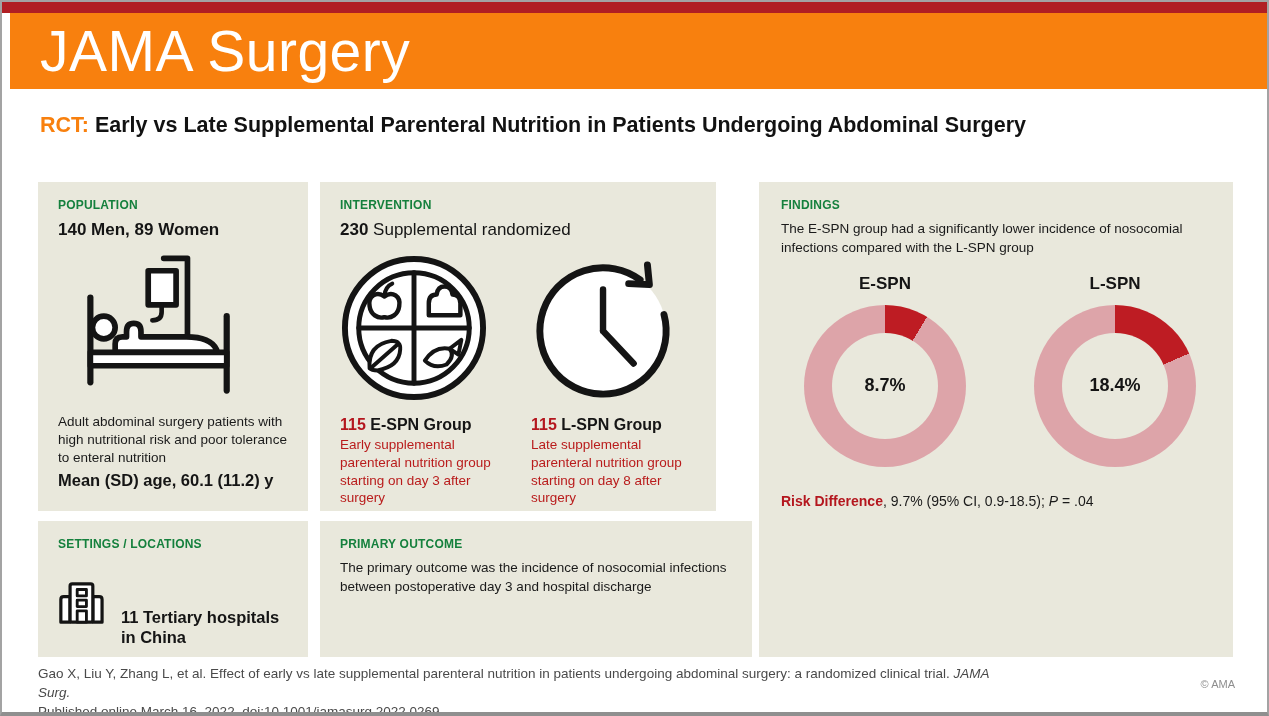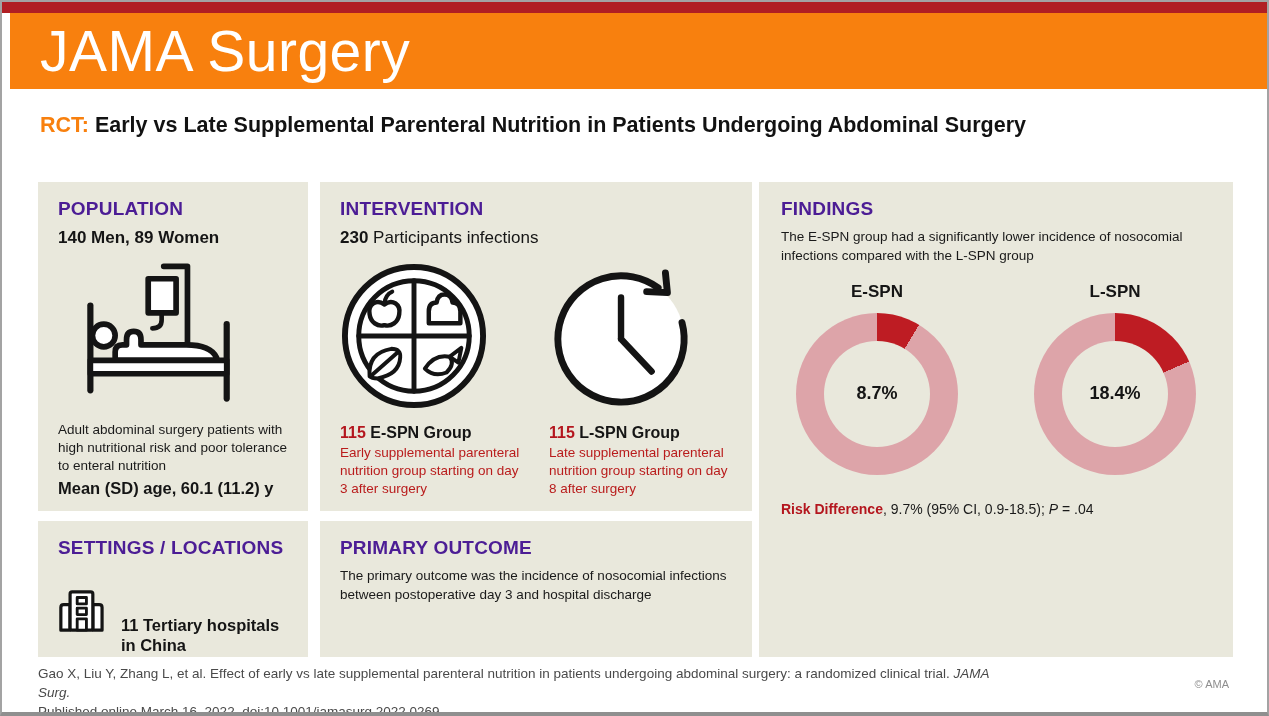--- a/index.html
+++ b/index.html
@@ -8,49 +8,49 @@
     font-family:"Liberation Sans",sans-serif;color:#151515;overflow:hidden;}
   .top-strip{position:absolute;top:0;left:0;right:0;height:11px;background:#b01e23;}
   .masthead{position:absolute;top:11px;left:8px;right:0;height:76px;background:#f8800e;
     display:flex;align-items:center;padding-left:30px;box-sizing:border-box;}
   .masthead-title{color:#fff;font-size:57px;letter-spacing:.5px;font-weight:400;}
   .headline{position:absolute;left:38px;top:111px;width:1200px;font-size:21.5px;font-weight:700;color:#121212;}
   .headline .tag{color:#f8800e;}
   .panel{position:absolute;background:#e9e8dc;box-sizing:border-box;padding:16px 20px;}
   #population{left:36px;top:180px;width:270px;height:329px;}
   #settings{left:36px;top:519px;width:270px;height:136px;}
-  #intervention{left:318px;top:180px;width:432px;height:329px;}
+  #intervention{left:318px;top:180px;width:396px;height:329px;}
   #outcome{left:318px;top:519px;width:432px;height:136px;}
   #findings{left:757px;top:180px;width:474px;height:475px;padding:16px 22px;}
-  .panel-heading{color:#4c1d95;font-size:19px;font-weight:700;letter-spacing:.2px;margin:0 0 8px 0;}
+  .panel-heading{color:#15803d;font-size:12px;font-weight:700;letter-spacing:.2px;margin:0 0 8px 0;}
   .demographics{font-size:17px;font-weight:700;margin:0 0 2px 0;}
   .icon-bed{display:block;margin:8px auto 8px auto;}
   .pop-desc{font-size:13.5px;line-height:1.34;margin:0;color:#1a1a1a;}
   .pop-age{font-size:16.5px;font-weight:700;margin:4px 0 0 0;}
   .settings-row{display:flex;align-items:center;gap:16px;margin-top:8px;}
   .settings-text{font-size:16.5px;font-weight:700;line-height:1.22;margin-top:48px;}
   .subtitle{font-size:17px;margin:0;}
   .subtitle b{font-weight:700;}
   .groups{display:flex;gap:26px;margin-top:14px;}
   .group{flex:1;min-width:0;}
   .group-title{font-size:16px;font-weight:700;margin:10px 0 2px 0;}
   .group-title .red{color:#b4161e;}
   .group-desc{font-size:13.5px;line-height:1.32;margin:0;color:#b91c1c;}
   .outcome-desc{font-size:13.5px;line-height:1.4;margin:2px 0 0 0;max-width:392px;color:#1a1a1a;}
   .findings-summary{font-size:13.5px;line-height:1.4;margin:0;max-width:424px;color:#1a1a1a;}
-  .donut-row{display:flex;justify-content:space-between;gap:38px;margin-top:16px;}
+  .donut-row{display:flex;justify-content:flex-end;gap:38px;margin-top:16px;}
   .donut-group{width:192px;text-align:center;}
   .donut-label{font-size:17px;font-weight:700;margin-bottom:11px;}
   .donut{position:relative;width:162px;height:162px;border-radius:50%;margin:0 auto;}
   .donut-hole{position:absolute;inset:28px;border-radius:50%;background:#e9e8dc;
     display:flex;align-items:center;justify-content:center;font-size:18px;font-weight:700;}
   .risk-line{margin-top:26px;font-size:14px;color:#1a1a1a;}
   .risk-line .risk-label{color:#b4161e;font-weight:700;}
   .footer{position:absolute;left:36px;top:662px;font-size:13.5px;color:#4a4a4a;line-height:1.42;width:960px;}
-  .copyright{position:absolute;right:38px;top:676px;font-size:11px;color:#8e8e8e;}
+  .copyright{position:absolute;right:32px;top:676px;font-size:11px;color:#8e8e8e;}
   svg .ln{stroke:#141414;fill:none;stroke-linecap:round;stroke-linejoin:round;}
   svg .fw{stroke:#141414;fill:#fff;stroke-linejoin:round;}
 </style>
 </head>
 <body>
 
 <div class="page">
 
   <div class="top-strip" style="background: rgb(176, 30, 35);"></div>
 
@@ -89,21 +89,21 @@
         <rect class="fw" stroke-width="4" x="27" y="11" width="13" height="9"></rect>
         <rect class="fw" stroke-width="4" x="27" y="26" width="13" height="9"></rect>
         <rect class="fw" stroke-width="4" x="27" y="41" width="13" height="16"></rect>
       </svg>
       <div class="settings-text">11 Tertiary hospitals in China</div>
     </div>
   </div>
 
   <div class="panel" id="intervention">
     <h2 class="panel-heading">INTERVENTION</h2>
-    <p class="subtitle"><b>230</b><span> Participants infections</span></p>
+    <p class="subtitle"><b>230</b><span> Supplemental randomized</span></p>
     <div class="groups">
       <div class="group">
         <svg width="148" height="148" viewBox="0 0 150 150" aria-hidden="true">
           <circle class="fw" stroke-width="6" cx="75" cy="75" r="70"></circle>
           <circle class="ln" stroke-width="5" cx="75" cy="75" r="56"></circle>
           <path class="ln" stroke-width="5" d="M75,19 L75,131 M19,75 L131,75"></path>
           <path class="fw" stroke-width="4.5" d="M45,43 C53,37 62,43 60,53 C59,61 52,66 45,64 C38,66 31,61 30,53 C28,43 37,37 45,43 Z"></path>
           <path class="ln" stroke-width="4" d="M45,42 Q46,33 53,30"></path>
           <path class="fw" stroke-width="4.5" d="M90,62 L90,50 Q90,41 98,41 Q99,33 106,33 Q113,33 114,41 Q122,41 122,50 L122,62 Z"></path>
           <path class="fw" stroke-width="4" d="M30,116 Q28,92 52,88 Q62,88 61,97 Q60,114 38,118 Q32,118 30,116 Z"></path>

